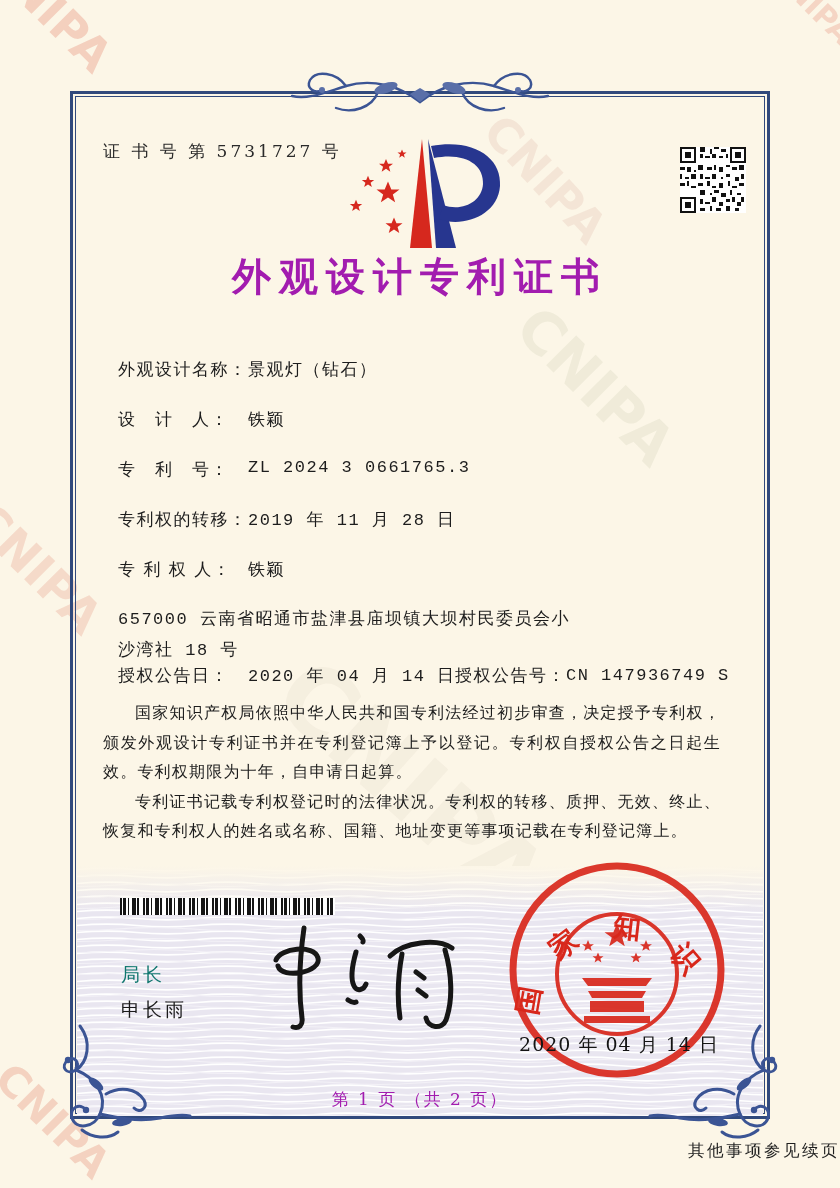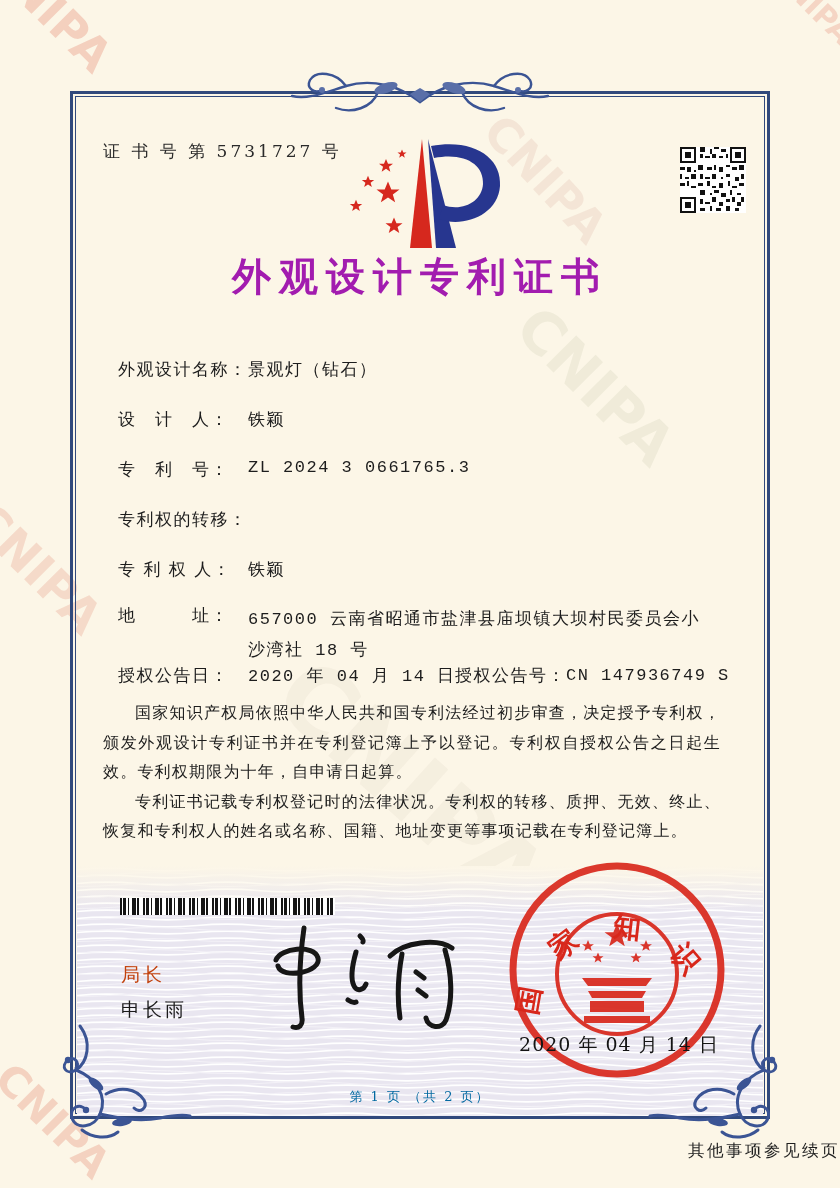--- a/index.html
+++ b/index.html
@@ -55,31 +55,31 @@
   }
   .paras p{ margin:0; text-indent:2em; }
   
   .barcode{
     position:absolute; left:120px; top:898px; width:215px; height:17px;
     background:repeating-linear-gradient(90deg,
       #151515 0 2px,#fff 2px 3px,#151515 3px 6px,#fff 6px 8px,
       #151515 8px 9px,#fff 9px 12px,#151515 12px 16px,#fff 16px 17px,
       #151515 17px 19px,#fff 19px 23px);
   }
-  .comm-title{ position:absolute; left:121px; top:962px; font-size:19px; letter-spacing:3px; color:#c2410c; }
+  .comm-title{ position:absolute; left:121px; top:962px; font-size:19px; letter-spacing:3px; color:#0f766e; }
   .comm-name{ position:absolute; left:121px; top:997px; font-size:19px; letter-spacing:3px; color:#1a1a1a; }
   .signature{ position:absolute; left:252px; top:922px; }
   .seal{ position:absolute; left:502px; top:858px; }
   .seal-date{
     position:absolute; left:505px; top:1032px; width:228px; text-align:center;
     font-size:19px; color:#141414; letter-spacing:1px;
   }
   .page-no{
     position:absolute; left:0; top:1088px; width:840px; text-align:center;
-    font-size:13px; letter-spacing:2px; color:#0369a1;
+    font-size:17px; letter-spacing:2px; color:#a21caf;
   }
   .cont-note{
     position:absolute; left:0; top:1140px; width:840px; text-align:right;
     font-size:16.5px; letter-spacing:2.5px; color:#1f1f1f;
   }
   .orn{ position:absolute; }
 </style>
 </head>
 <body>
 
@@ -214,27 +214,27 @@
   <div class="field-row" style="top:408px">
     <span class="flabel">设　计　人：</span>
     <span class="fvalue">铁颖</span>
   </div>
   <div class="field-row" style="top:458px">
     <span class="flabel">专　利　号：</span>
     <span class="fvalue">ZL 2024 3 0661765.3</span>
   </div>
   <div class="field-row" style="top:508px">
     <span class="flabel">专利权的转移：</span>
+    <span class="fvalue">2019 年 11 月 28 日</span>
   </div>
   <div class="field-row" style="top:558px">
     <span class="flabel">专 利 权 人：</span>
     <span class="fvalue">铁颖</span>
   </div>
   <div class="field-row" style="top:604px">
-    <span class="flabel">地　　　址：</span>
     <span class="fvalue addr">657000 云南省昭通市盐津县庙坝镇大坝村民委员会小沙湾社 18 号</span>
   </div>
   <div class="field-row" style="top:664px">
     <span class="flabel">授权公告日：</span>
     <span class="fvalue">2020 年 04 月 14 日</span>
     <span class="pair2">
       <span class="flabel" style="min-width:0">授权公告号：</span>
       <span class="fvalue">CN 147936749 S</span>
     </span>
   </div>

